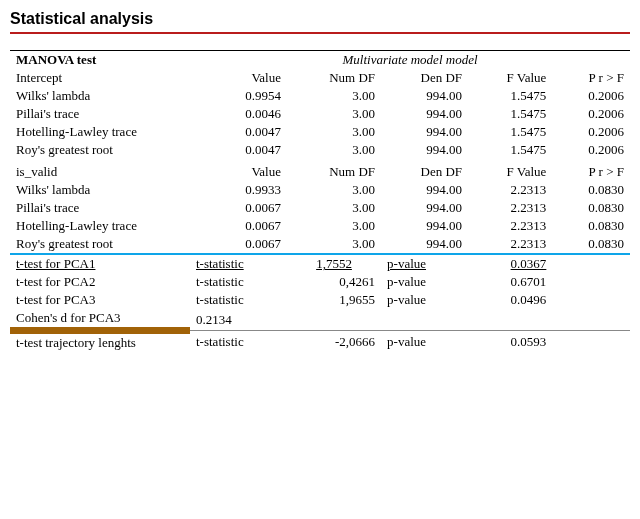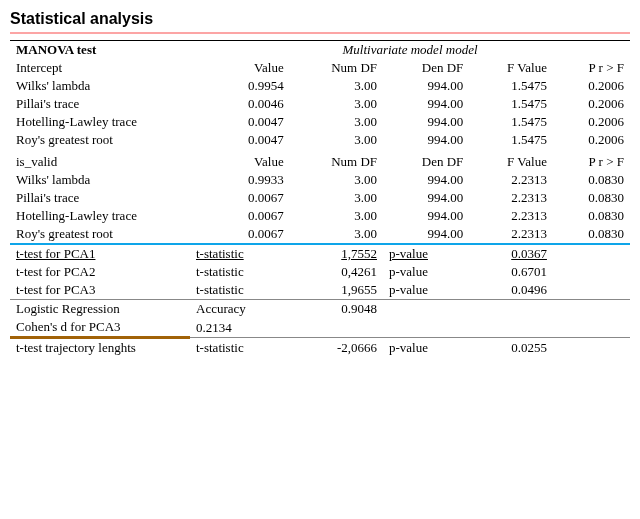--- a/index.html
+++ b/index.html
@@ -6,23 +6,23 @@
     body {
       font-family: serif;
       font-size: 12px;
       background: #fff;
       width: 640px;
       padding: 10px;
     }
     h1 {
       font-size: 16px;
       font-weight: bold;
-      border-bottom: 2px solid #fca5a5;
+      border-bottom: 2px solid #b91c1c;
       padding-bottom: 4px;
-      margin-bottom: 6px;
+      margin-bottom: 16px;
       font-family: sans-serif;
     }
     table {
       width: 100%;
       border-collapse: collapse;
       font-size: 13px;
     }
     td, th {
       padding: 1px 6px;
       text-align: left;
@@ -133,21 +133,21 @@
     <td class="col-right">0.0067</td>
     <td class="col-right">3.00</td>
     <td class="col-right">994.00</td>
     <td class="col-right">2.2313</td>
     <td class="col-right">0.0830</td>
   </tr>
 
   <tr style="border-top: 2px solid #0ea5e9; text-decoration: underline;">
     <td style="border-top:1px solid #888;">t-test for PCA1</td>
     <td style="border-top:1px solid #888;">t-statistic</td>
-    <td style="border-top:1px solid #888;" class="col-right">1,7552</td>
+    <td style="border-top:1px solid #888;text-align:center;" class="col-right">1,7552</td>
     <td style="border-top:1px solid #888;">p-value</td>
     <td style="border-top:1px solid #888;" class="col-right">0.0367</td>
     <td style="border-top:1px solid #888;"></td>
   </tr>
   <tr>
     <td>t-test for PCA2</td>
     <td>t-statistic</td>
     <td class="col-right">0,4261</td>
     <td>p-value</td>
     <td class="col-right">0.6701</td>
@@ -155,35 +155,29 @@
   </tr>
   <tr>
     <td>t-test for PCA3</td>
     <td>t-statistic</td>
     <td class="col-right">1,9655</td>
     <td>p-value</td>
     <td class="col-right">0.0496</td>
     <td></td>
   </tr>
 
-  <tr style="border-top:1px solid #888;">
-    <td style="border-top:1px solid #888;">Logistic Regression</td>
-    <td style="border-top:1px solid #888;">Accuracy</td>
-    <td class="col-right" style="border-top:1px solid #888;">0.9048</td>
-    <td style="border-top:1px solid #888;" colspan="3"></td>
-  </tr>
 
   <tr>
     <td>Cohen's d for PCA3</td>
     <td>0.2134</td>
     <td colspan="4"></td>
   </tr>
 
   <tr style="border-top:1px solid #888;">
-    <td style="border-top:3px solid #a16207;">t-test trajectory  lenghts</td>
+    <td style="border-top:7px solid #a16207;">t-test trajectory  lenghts</td>
     <td style="border-top:1px solid #888;">t-statistic</td>
     <td class="col-right" style="border-top:1px solid #888;">-2,0666</td>
     <td style="border-top:1px solid #888;">p-value</td>
-    <td class="col-right" style="border-top:1px solid #888;">0.0255</td>
+    <td class="col-right" style="border-top:1px solid #888;">0.0593</td>
     <td style="border-top:1px solid #888;"></td>
   </tr>
 </tbody>
   </table>
 
 </body></html>

